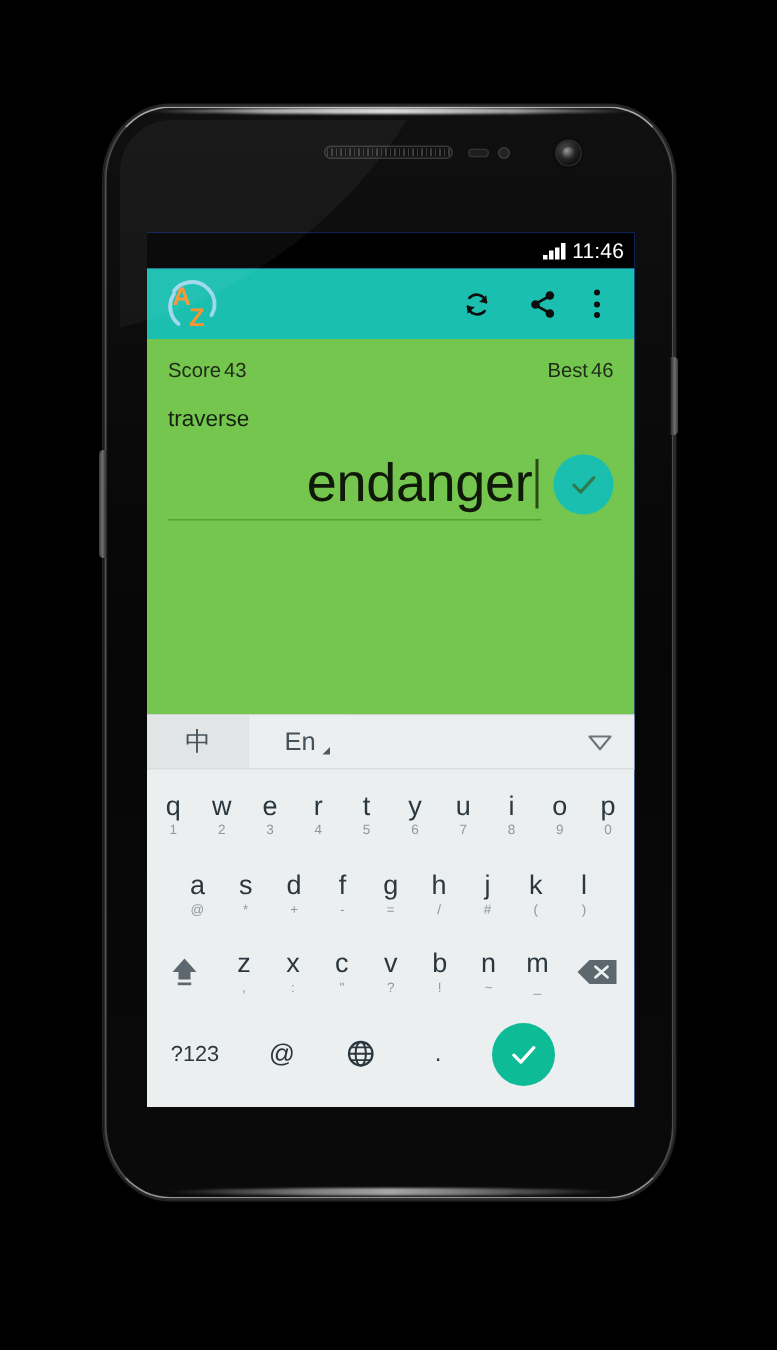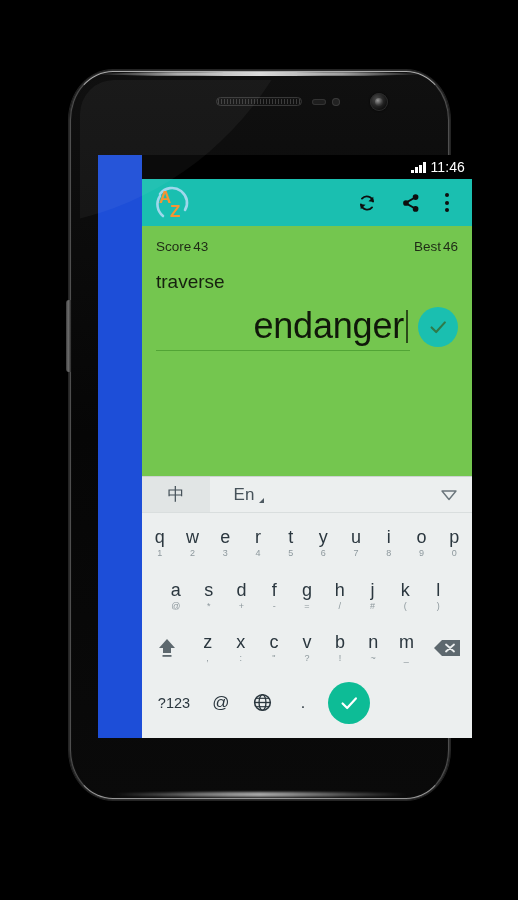--- a/index.html
+++ b/index.html
@@ -131,24 +131,23 @@
     width: 320px; height: 330px;
     background: rgba(255,255,255,0.042);
     border-radius: 0 0 100% 0;
     transform: rotate(-6deg);
   }
 
   
   #screen {
     position: absolute;
     left: 98px; top: 155px;
-    width: 374px; height: 583px;
+    width: 325px; height: 583px;
     background: #1d4ed8;
     overflow: hidden;
-    padding-left: 44px;
   }
 
   
   #status-bar {
     height: 24px;
     background: #000;
     display: flex;
     align-items: center;
     justify-content: flex-end;
     padding-right: 7px;
@@ -192,21 +191,21 @@
     display: flex; justify-content: space-between;
     padding-top: 13px;
   }
   .score-block { display: flex; flex-direction: row; gap: 2px; }
   .score-block.right { align-items: flex-end; }
   .score-label { font-size: 13.5px; color: #1f2b16; line-height: 1.25; }
   .score-value { font-size: 13.5px; color: #1f2b16; line-height: 1.25; }
 
   #prompt-word {
     margin-top: 16px;
-    font-size: 19px;
+    font-size: 15px;
     color: #16210f;
     line-height: 1;
   }
 
   #answer-row {
     margin-top: 12px;
     display: flex;
     align-items: center;
     gap: 8px;
   }
@@ -293,21 +292,21 @@
     color: #8d989d;
     line-height: 1;
     margin-top: 3px;
     height: 9px;
   }
   .key.wide { flex: 1.45 1 0; }
 
   .fn-key { display: flex; align-items: center; justify-content: center; flex-direction: column; }
 
   
-  #kb-bottom { flex: 1 1 0; display: flex; align-items: center; gap: 6px; padding: 2px 6px 4px; }
+  #kb-bottom { flex: 1 1 0; display: flex; align-items: center; gap: 17px; padding: 2px 6px 4px; }
   #key-symbols { width: 48px; text-align: center; font-size: 14.5px; color: #2b373f; }
   #key-at { width: 34px; text-align: center; font-size: 17px; color: #2b373f; }
   #key-globe { width: 36px; display: flex; align-items: center; justify-content: center; }
   #key-space {
     flex: 1 1 auto;
     height: 30px;
     background: #DCE0E0;
     border-radius: 5px;
     display: flex; align-items: center; justify-content: center;
     font-size: 14.5px;

